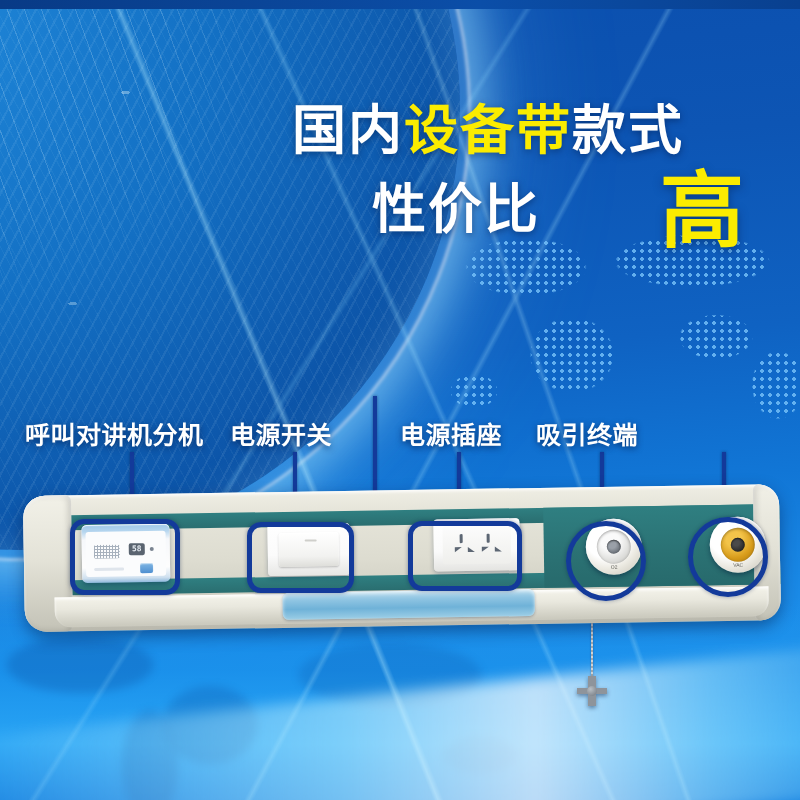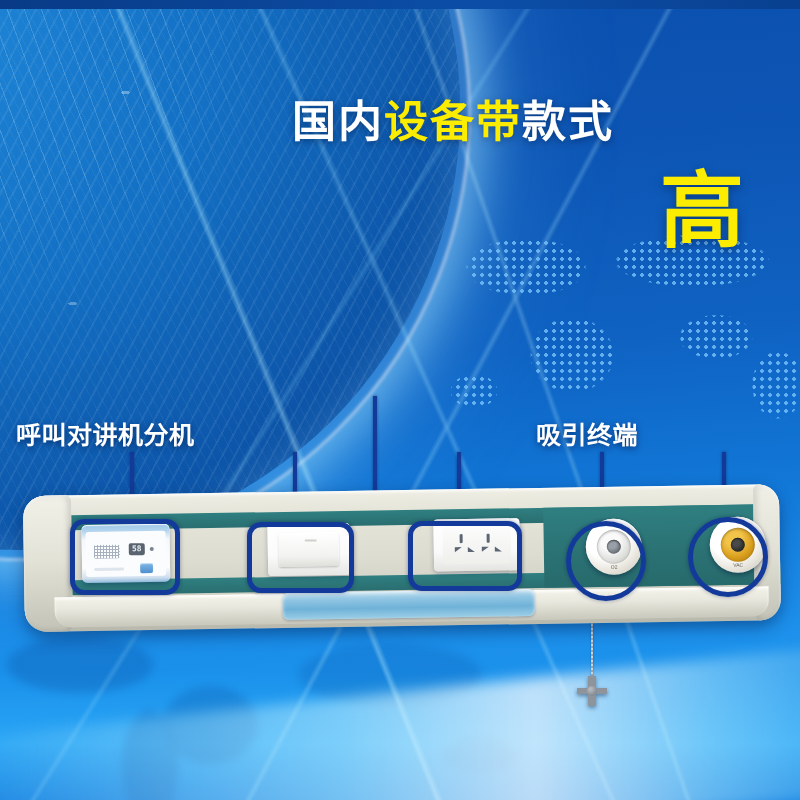--- a/index.html
+++ b/index.html
@@ -110,21 +110,21 @@
       radial-gradient(ellipse 92px 44px at 96px 52px,#000 0 62%,transparent 66%),
       radial-gradient(ellipse 64px 58px at 142px 140px,#000 0 62%,transparent 66%),
       radial-gradient(ellipse 118px 40px at 262px 46px,#000 0 62%,transparent 66%),
       radial-gradient(ellipse 56px 34px at 286px 122px,#000 0 62%,transparent 66%),
       radial-gradient(ellipse 40px 52px at 348px 170px,#000 0 62%,transparent 66%),
       radial-gradient(ellipse 36px 26px at 44px 176px,#000 0 62%,transparent 66%);
   }
 
   
   .headline{position:absolute;z-index:20;white-space:nowrap;}
-  .hl1{left:292px;top:86px;font-size:44px;font-weight:bold;letter-spacing:2px;}
+  .hl1{left:292px;top:86px;font-size:54px;font-weight:bold;letter-spacing:2px;}
   .hl2{left:372px;top:165px;font-size:54px;font-weight:bold;letter-spacing:2px;}
   .w{color:#ffffff;text-shadow:0 2px 7px rgba(0,30,80,.55);}
   .y{color:#fbec00;text-shadow:0 2px 7px rgba(0,30,80,.5);}
   .hl-big{position:absolute;left:660px;top:143px;font-size:84px;font-weight:bold;color:#fbec00;
     text-shadow:0 3px 10px rgba(0,30,80,.5);z-index:20;}
 
   
   .callout{
     position:absolute;z-index:22;color:#ffffff;font-weight:bold;font-size:25px;
     white-space:nowrap;text-shadow:0 2px 6px rgba(2,34,88,.75);letter-spacing:.5px;
@@ -261,23 +261,28 @@
   <div class="bg-lower"></div>
   <div class="map-silhouette"></div>
   <div class="streaks"></div>
   <div class="glow-sweep"></div>
   <div class="dot-map"></div>
   <div class="top-strip"></div>
 
   <div class="headline hl1">
     <span class="w">国内</span><span class="y">设备带</span><span class="w">款式</span>
   </div>
+  <div class="headline hl2">
+    <span class="w">性价比</span>
+  </div>
   <div class="hl-big">高</div>
 
-  <div class="callout" style="left:16px;top:415px;text-align:center;">呼叫对讲机分机</div>
+  <div class="callout" style="left:25px;top:415px;text-align:center;">呼叫对讲机分机</div>
+  <div class="callout" style="left:230px;top:415px;">电源开关</div>
+  <div class="callout" style="left:400px;top:415px;">电源插座</div>
   <div class="callout" style="left:536px;top:415px;">吸引终端</div>
 
   <div class="lead" style="left:130px;top:452px;height:72px;"></div>
   <div class="lead" style="left:293px;top:452px;height:70px;"></div>
   <div class="lead" style="left:373px;top:396px;height:214px;"></div>
   <div class="lead" style="left:457px;top:452px;height:66px;"></div>
   <div class="lead" style="left:600px;top:452px;height:62px;"></div>
   <div class="lead" style="left:722px;top:452px;height:58px;"></div>
 
   <div id="panel">

